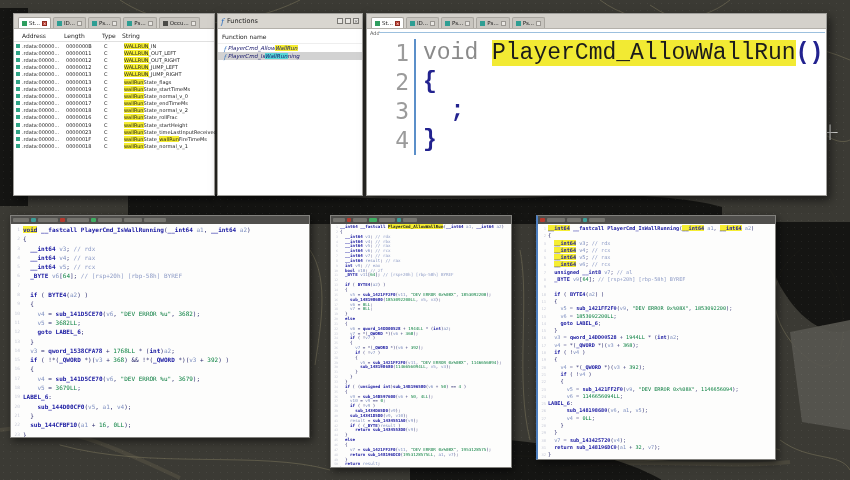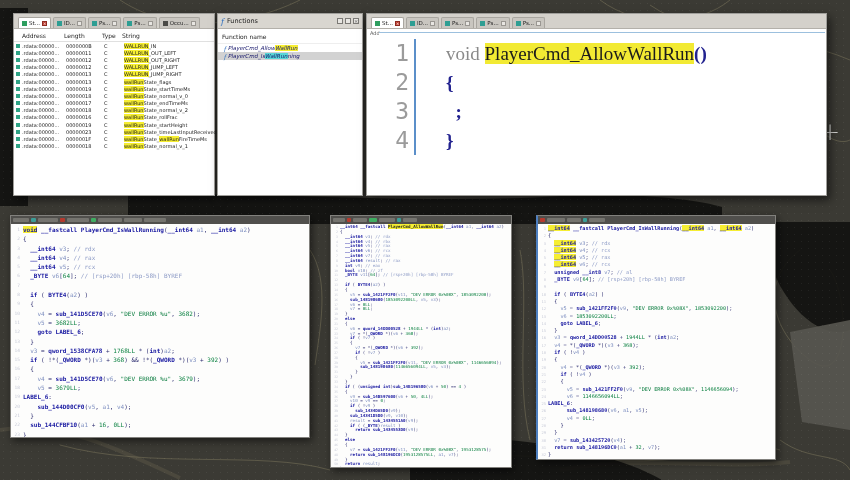--- a/index.html
+++ b/index.html
@@ -58,21 +58,21 @@
   
   #w-pseudo{left:366px;top:13px;width:461px;height:183px;}
   .addr-label{position:absolute;left:3px;top:16px;font-size:5px;color:#555;}
   .green-streak{position:absolute;left:52px;top:19px;width:64px;height:4px;background:#97d697;opacity:.85;}
   .pcpanel{position:absolute;left:12px;top:18px;right:1px;bottom:2px;background:#fff;
            border-top:1px solid #9cc0de;overflow:hidden;padding-top:6px;}
   .pc .cl{display:flex;line-height:29px;}
   .pc .ln{width:30px;flex:none;text-align:right;color:#9b9b9b;font-size:23px;
           font-family:"DejaVu Sans Mono",monospace;padding-right:5px;border-right:2px solid #5b8fc9;
           margin-right:7px;}
-  .pc .ct{font-family:Liberation Serif, serif;font-size:19px;white-space:pre;margin-left:23px;}
+  .pc .ct{font-family:Liberation Mono, monospace;font-size:23px;white-space:pre;}
 
   
   .dec{position:absolute;background:#fdfdfc;border:1px solid #82817d;z-index:3;
        box-shadow:2px 3px 8px rgba(0,0,0,.55);box-sizing:border-box;overflow:hidden;}
   .dstrip{height:6px;background:#504f4c;display:flex;gap:2px;padding:1px 2px;align-items:center;}
   .ts{display:block;height:4px;border-radius:1px;background:#75746f;}
   .ts.r{background:#b63a2e;} .ts.gr{background:#3fae62;} .ts.t{background:#3b9e98;}
   .dcode{padding:1px 0 0 1px;}
   .dec .cl{display:flex;}
   .dec .ln{flex:none;text-align:right;color:#c9ccd9;font-family:"DejaVu Sans Mono",monospace;}

